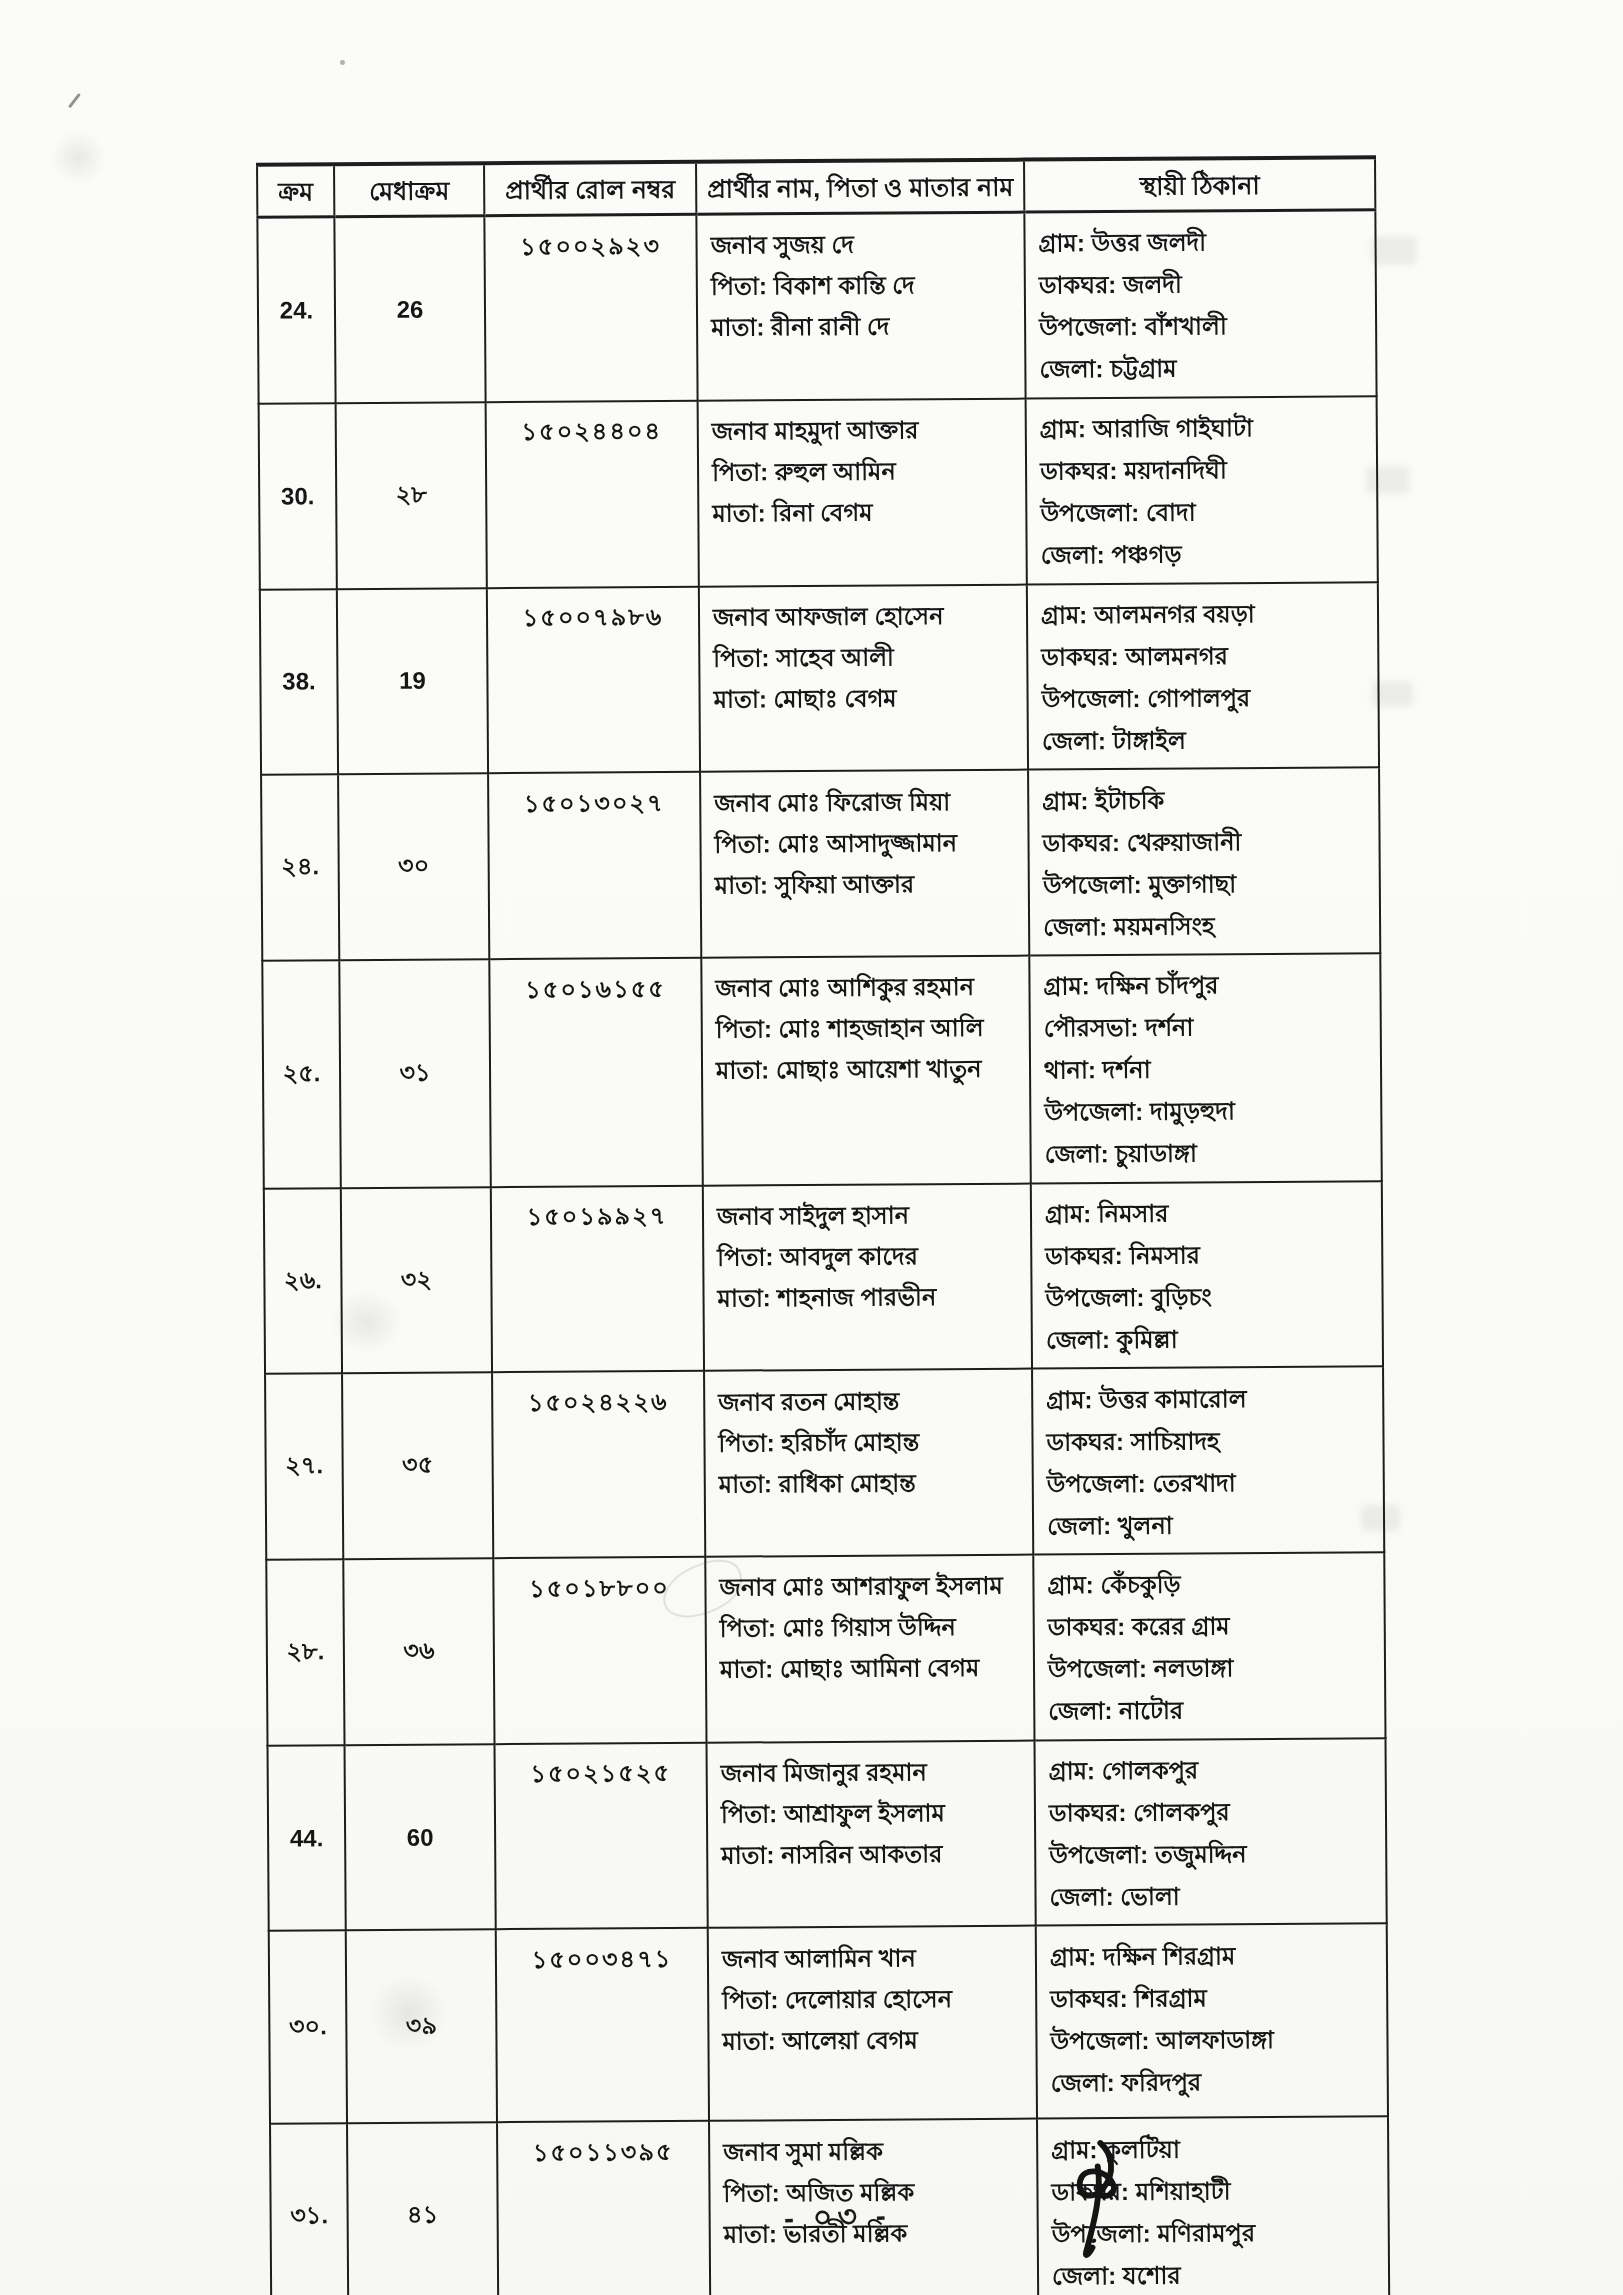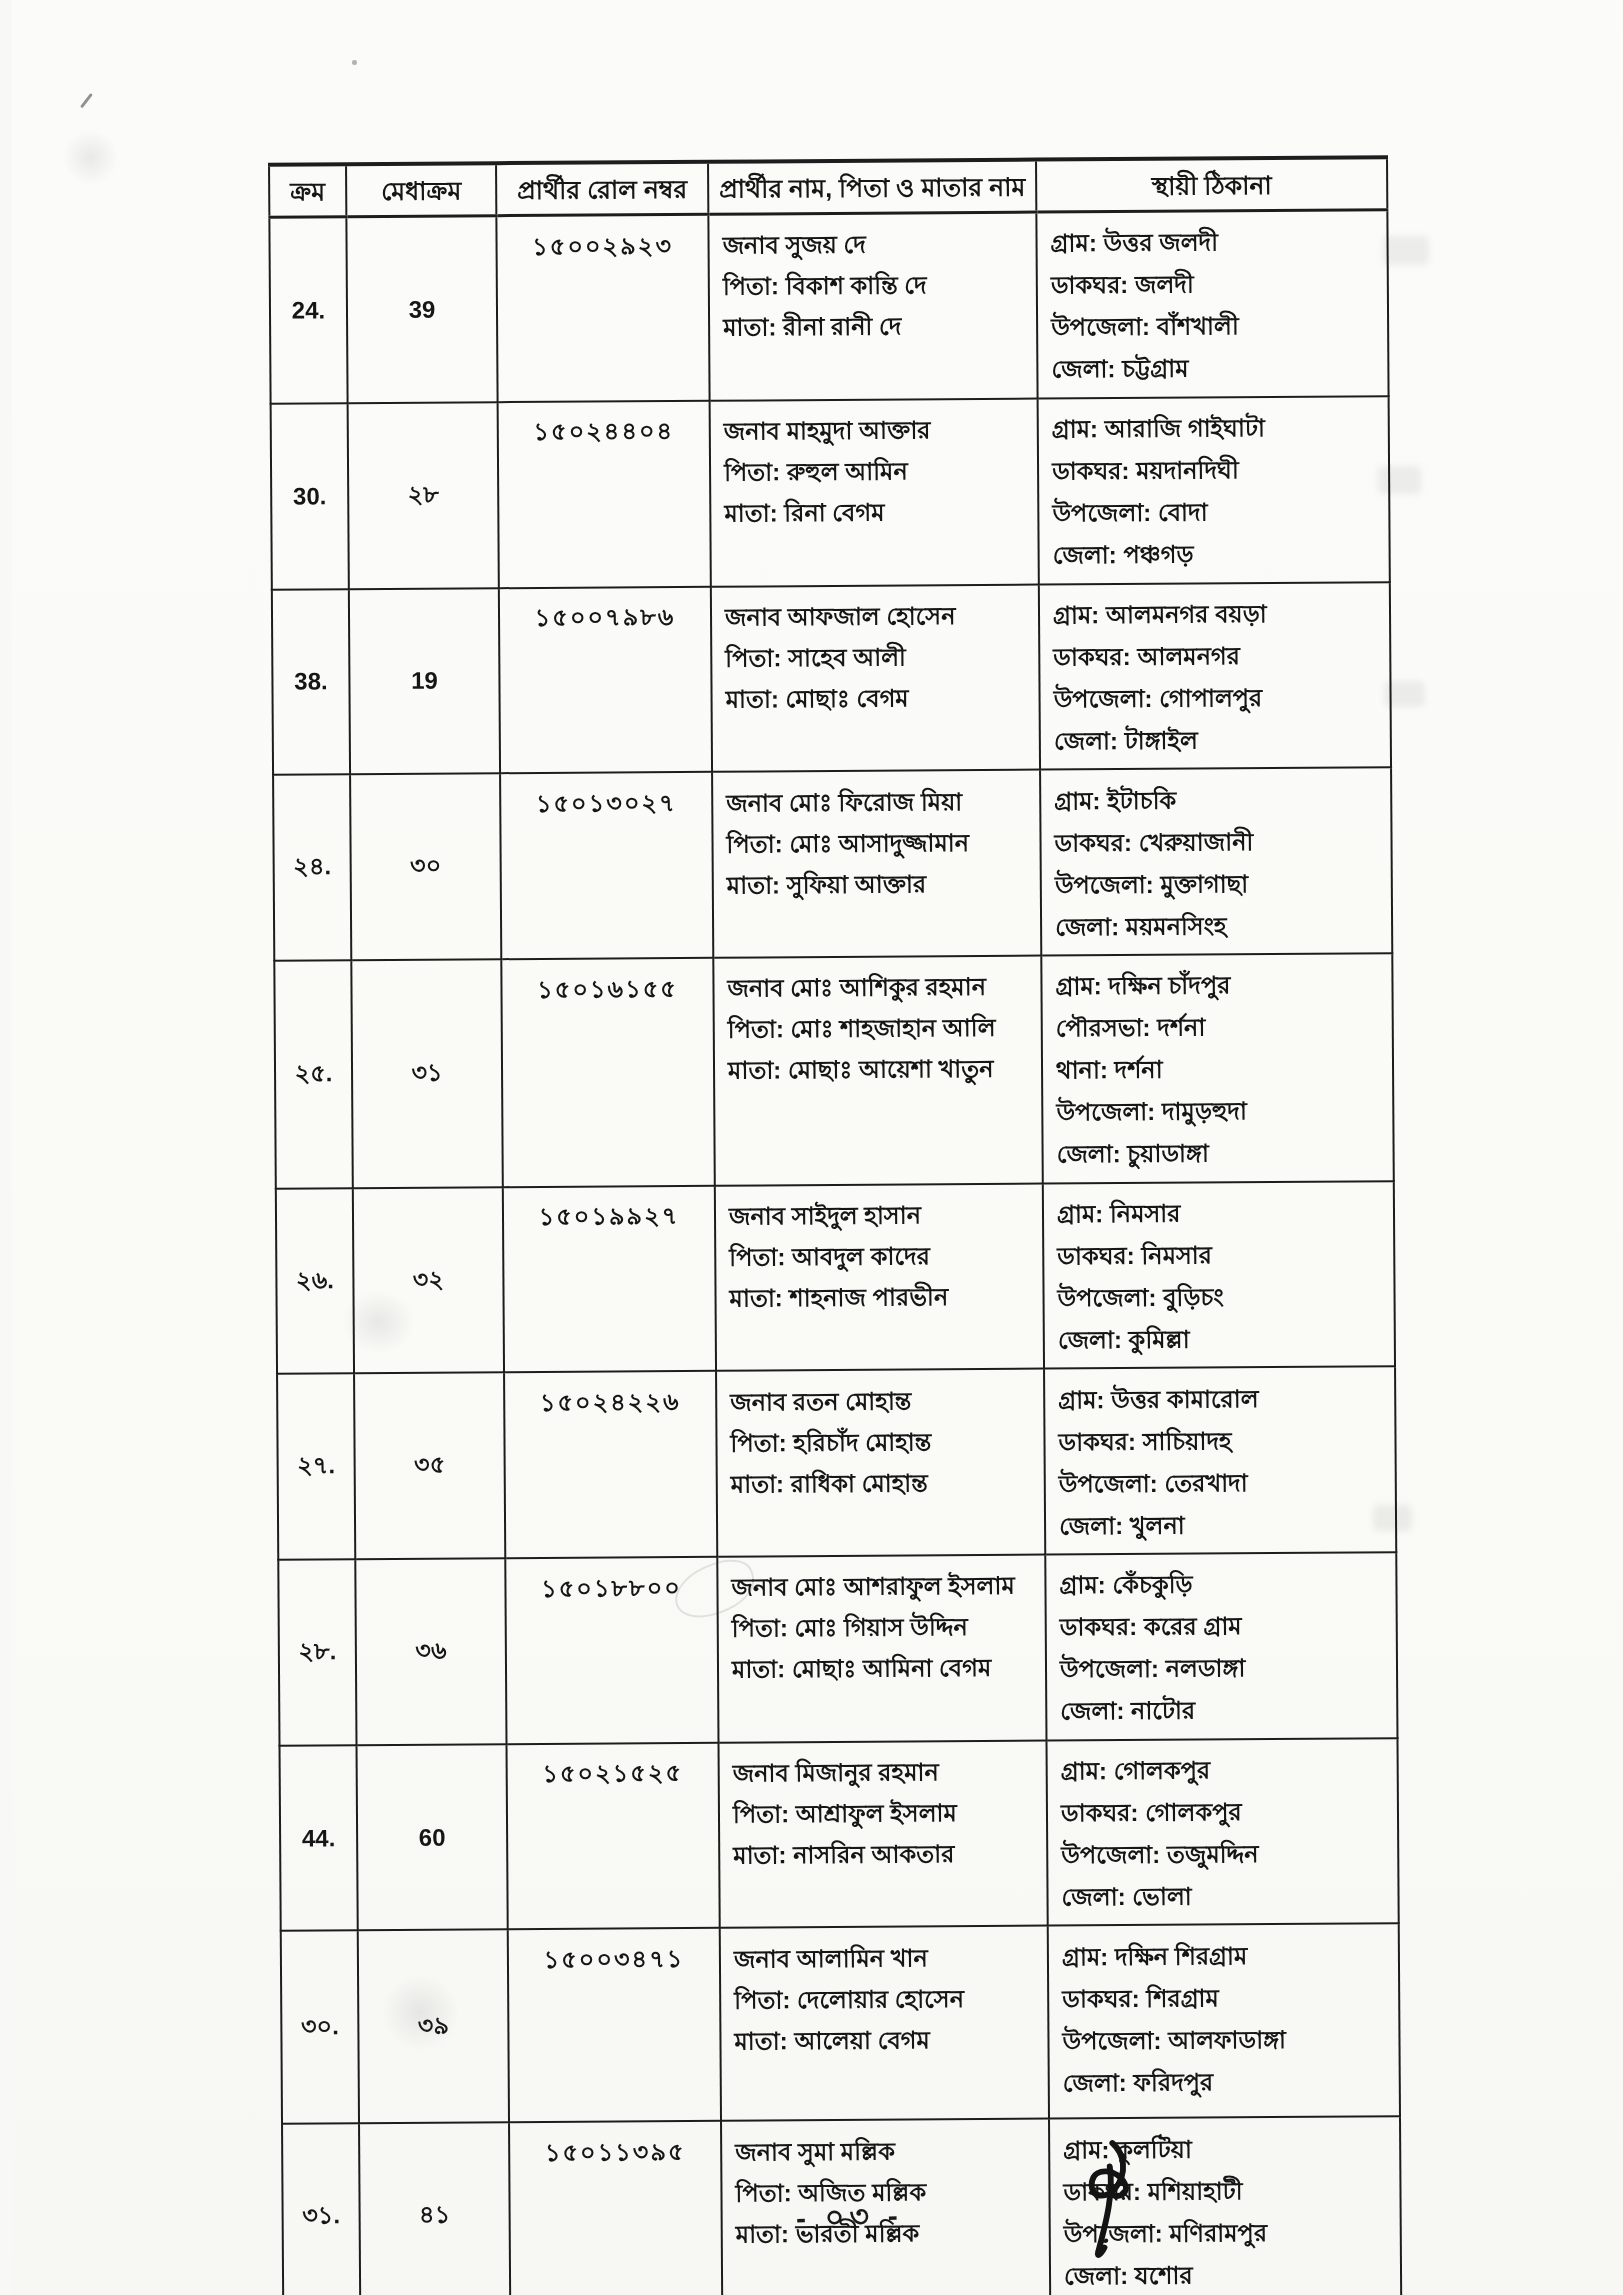--- a/index.html
+++ b/index.html
@@ -2,21 +2,21 @@
 <html lang="bn" style="font-size:10.5px"><head>
 <meta charset="utf-8">
 <style>
   html,body{margin:0;padding:0;}
   body{
     width:1623px;height:2295px;position:relative;overflow:hidden;
     background:#f8f8f6;
     font-family:"Liberation Sans","DejaVu Sans",sans-serif;
     color:#161616;
   }
-  .sheet{position:absolute;inset:0;background:linear-gradient(180deg,#fbfbf9 0%,#fafaf7 60%,#f7f7f4 100%);margin-left:12px;}
+  .sheet{position:absolute;inset:0;background:linear-gradient(180deg,#fbfbf9 0%,#fafaf7 60%,#f7f7f4 100%);}
   .content{
     position:absolute;left:256px;top:159px;width:1118px;
     transform:rotate(-0.38deg);transform-origin:50% 0%;
   }
   table.candidates{
     border-collapse:collapse;table-layout:fixed;width:100%;
     background:transparent;
   }
   .candidates th,.candidates td{
     border:2.6px solid #1d1d1d;
@@ -72,21 +72,21 @@
           <th>প্রার্থীর নাম, পিতা ও মাতার নাম</th>
           <th>স্থায়ী ঠিকানা</th>
         </tr>
       </thead>
       <tbody id="candidate-rows">
           <tr style="height: 173px;">
             <td class="c-serial">
               <div>24.</div>
             </td>
             <td class="c-merit">
-              <div>39</div>
+              <div>26</div>
             </td>
             <td class="c-roll">
               <div>১৫০০২৯২৩</div>
             </td>
             <td class="c-names">
               <div class="line">জনাব সুজয় দে</div>
               <div class="line">পিতা: বিকাশ কান্তি দে</div>
               <div class="line">মাতা: রীনা রানী দে</div>
             </td>
             <td class="c-address">

